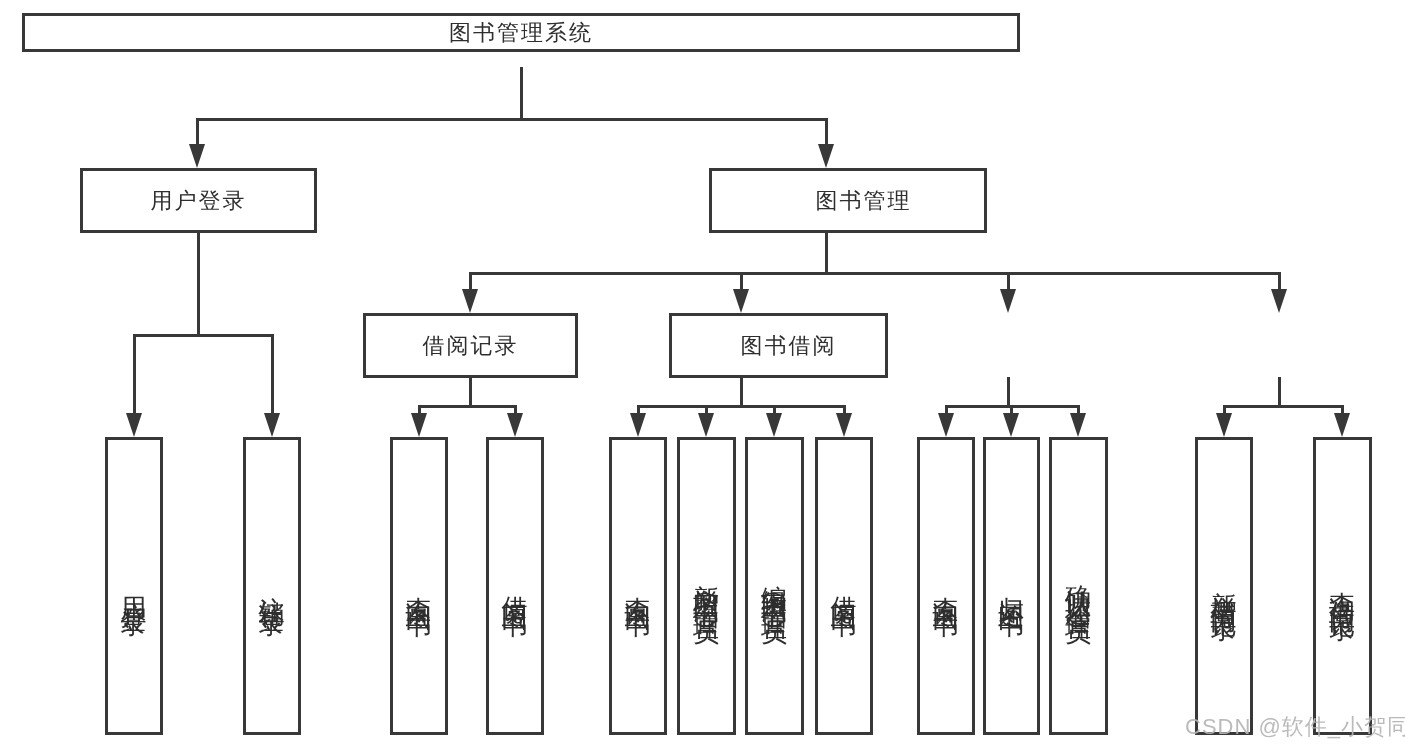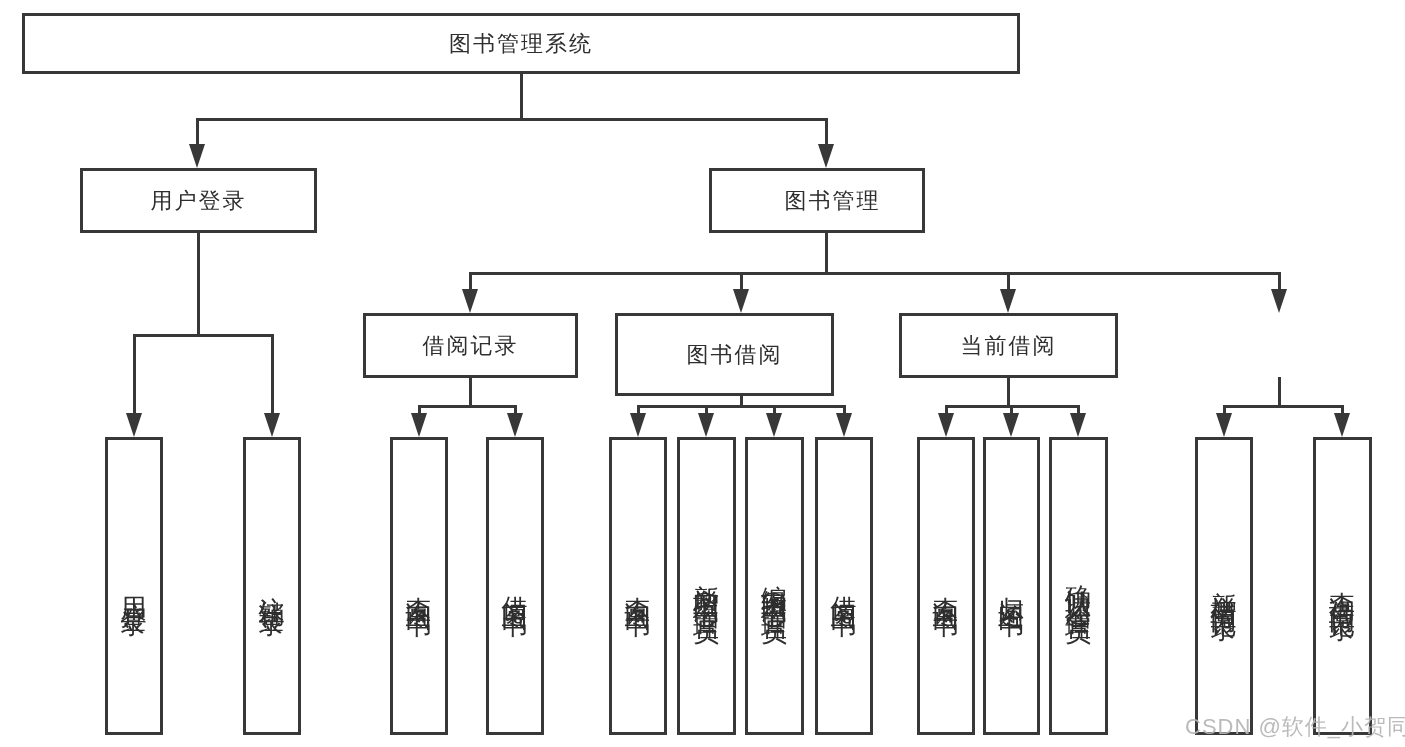--- a/index.html
+++ b/index.html
@@ -49,25 +49,25 @@
     white-space: nowrap;
   }
   .vbox {
     writing-mode: vertical-rl;
     font-size: 26px;
     letter-spacing: 5px;
     line-height: 1;
   }
 
   
-  .box-root   { left: 22px;  top: 13px;  width: 998px; height: 61px; }
+  .box-root   { left: 22px;  top: 13px;  width: 998px; height: 39px; }
   .box-login  { left: 80px;  top: 168px; width: 237px; height: 65px; }
-  .box-mgmt   { left: 709px; top: 168px; width: 216px; height: 65px; padding-left: 31px; }
+  .box-mgmt   { left: 709px; top: 168px; width: 278px; height: 65px; padding-left: 31px; }
   .box-sec0   { left: 363px; top: 313px; width: 215px; height: 65px; }
-  .box-sec1   { left: 615px; top: 313px; width: 219px; height: 83px; padding-left: 20px; }
+  .box-sec1   { left: 669px; top: 313px; width: 219px; height: 65px; padding-left: 20px; }
   .box-sec2   { left: 899px; top: 313px; width: 219px; height: 65px; }
   .box-sec3   { left: 1170px;top: 313px; width: 219px; height: 65px; }
 
   
   .leaf { top: 437px; height: 298px; width: 58px; }
   .leaf-0  { left: 105px; }
   .leaf-1  { left: 243px; }
   .leaf-2  { left: 390px; }
   .leaf-3  { left: 486px; }
   .leaf-4  { left: 609px; }
@@ -136,21 +136,20 @@
     <polygon points="1342,437 1334,413 1350,413"></polygon>
   </svg>
 
   <div class="hbox box-root">图书管理系统</div>
 
   <div class="hbox box-login">用户登录</div>
   <div class="hbox box-mgmt">图书管理</div>
 
   <div class="hbox box-sec0">借阅记录</div>
   <div class="hbox box-sec1">图书借阅</div>
-  <div class="hbox box-sec2">当前借阅</div>
 
   <div class="vbox leaf leaf-0">用户登录</div>
   <div class="vbox leaf leaf-1">注销登录</div>
 
   <div class="vbox leaf leaf-2">查询图书</div>
   <div class="vbox leaf leaf-3">借阅图书</div>
 
   <div class="vbox leaf leaf-4">查询图书</div>
   <div class="vbox leaf leaf-5">新增图书（管理员）</div>
   <div class="vbox leaf leaf-6">编辑图书（管理员）</div>

